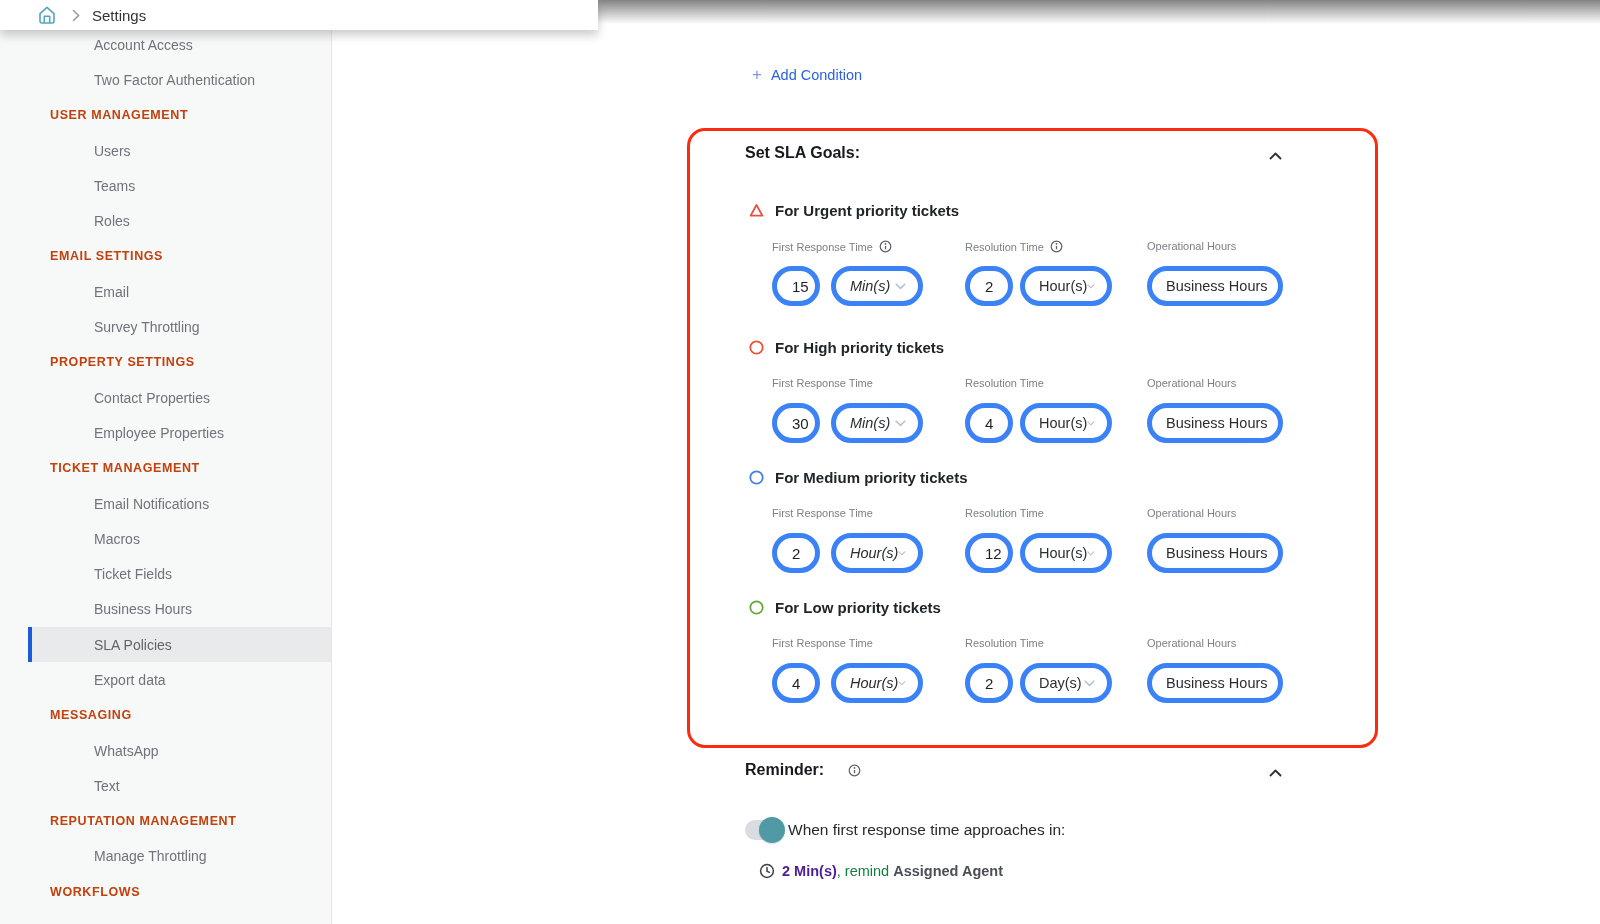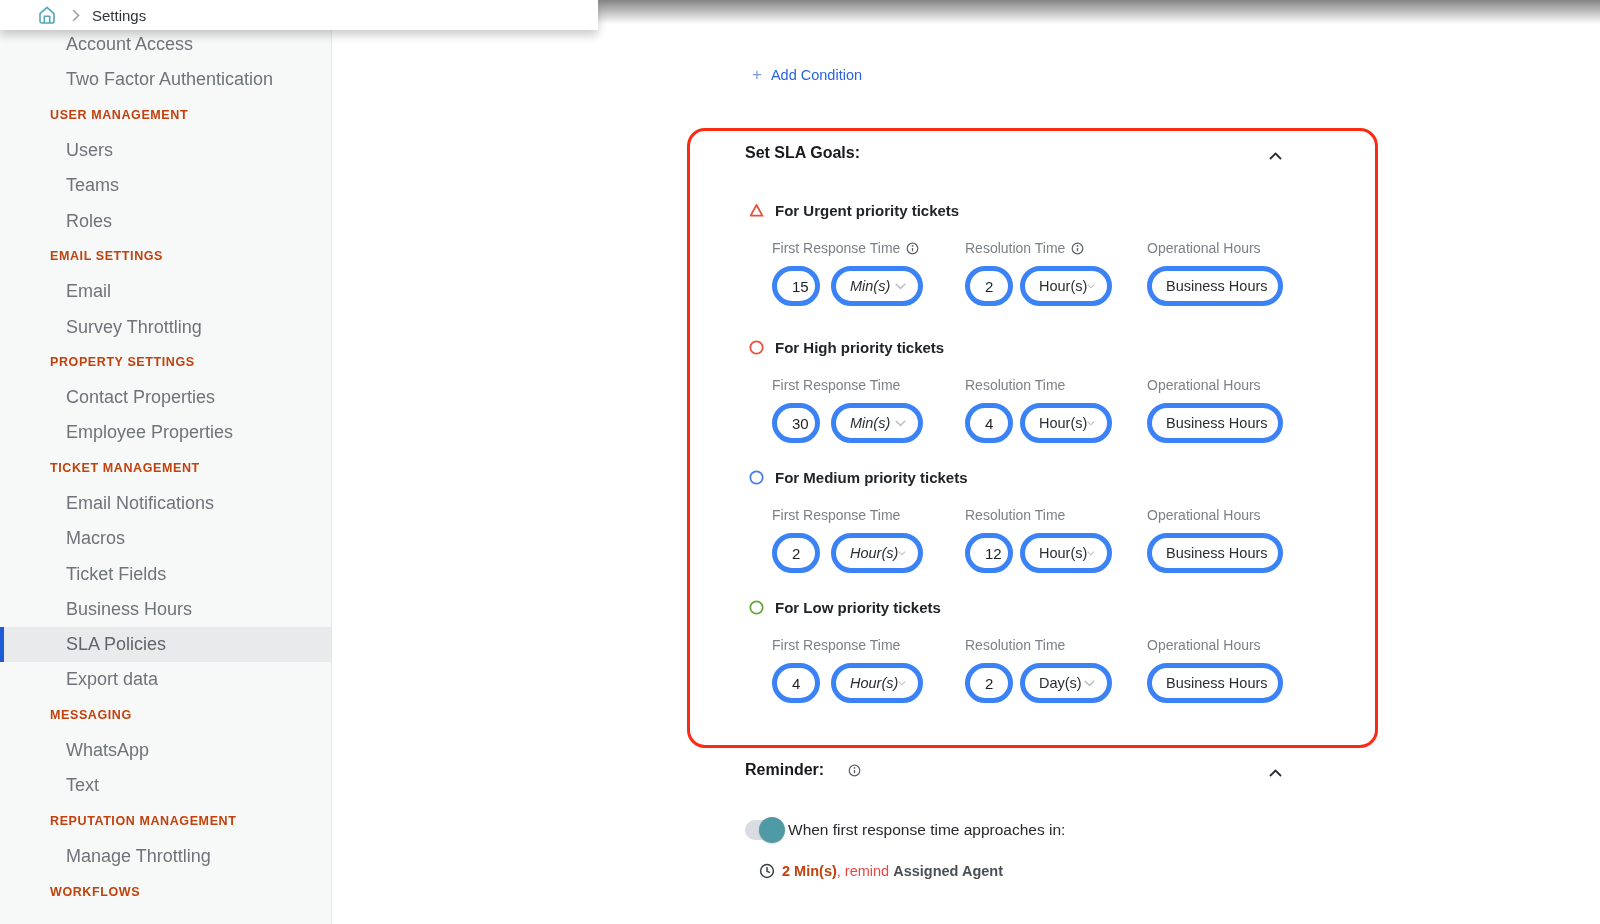--- a/index.html
+++ b/index.html
@@ -25,21 +25,21 @@
     position:absolute;left:598px;right:0;top:0;height:24px;z-index:5;pointer-events:none;
     background:linear-gradient(to bottom,rgba(105,105,105,.82),rgba(255,255,255,0));
   }
   
   .sidebar{
     position:absolute;left:0;top:0;bottom:0;width:332px;background:#f7f8f8;
     border-right:1px solid #e4e5e7;padding-top:27px;z-index:1;
   }
   .side-row{height:35.3px;display:flex;align-items:center;position:relative;white-space:nowrap;}
   .side-row.header{padding-left:50px;font-size:12.5px;font-weight:700;color:#c2410c;letter-spacing:.6px;}
-  .side-row.item{padding-left:66px;font-size:18px;color:#6e747a;cursor:pointer;}
+  .side-row.item{padding-left:66px;font-size:14px;color:#6e747a;cursor:pointer;margin-left:28px;}
   .side-row.item.selected{background:#e9eaec;color:#5f656b;}
   .side-row.item.selected::before{
     content:"";position:absolute;left:0;top:0;bottom:0;width:4px;background:var(--selected-blue);
   }
   
   .main{position:absolute;left:332px;top:0;right:0;bottom:0;background:#fff;}
   .add-condition{
     position:absolute;left:420px;top:67px;display:flex;align-items:center;gap:9px;
     font-size:14.5px;color:var(--link-blue);font-weight:500;cursor:pointer;z-index:2;
   }
@@ -53,21 +53,21 @@
   .reminder-title{left:413px;top:761px;gap:24px;}
   .collapse-btn{position:absolute;width:22px;height:18px;display:flex;align-items:center;justify-content:center;cursor:pointer;background:none;border:none;padding:0;z-index:2;}
   .collapse-sla{left:932px;top:147px;}
   .collapse-reminder{left:932px;top:764px;}
   
   .sla-group{position:absolute;left:417px;width:600px;height:120px;z-index:2;}
   .g0{top:198px;} .g1{top:335px;} .g2{top:465px;} .g3{top:595px;}
   .group-head{display:flex;align-items:center;gap:11px;height:24px;}
   .group-head .title{font-size:15px;font-weight:700;color:#202529;}
   .field-label{
-    position:absolute;top:42px;font-size:14px;color:#7b8187;
+    position:absolute;top:42px;font-size:11px;color:#7b8187;
     display:flex;align-items:center;gap:6px;white-space:nowrap;
   }
   .lbl-fr{left:23px;} .lbl-res{left:216px;} .lbl-op{left:398px;}
   .box{
     position:absolute;top:68px;height:40px;border:5px solid #3b82f6;border-radius:20px;
     background:#fff;display:flex;align-items:center;
   }
   .box.value input{
     width:100%;border:none;outline:none;background:transparent;padding:0 6px 0 15px;
     font-size:15px;color:#1d2125;font-family:inherit;
@@ -79,22 +79,22 @@
   .toggle{
     position:absolute;left:413px;top:820px;width:38px;height:20px;border-radius:10px;
     background:#d9dce0;cursor:pointer;z-index:2;
   }
   .toggle .knob{
     position:absolute;right:-2px;top:-3px;width:26px;height:26px;border-radius:50%;
     background:var(--toggle-teal);box-shadow:0 1px 2px rgba(0,0,0,.15);
   }
   .toggle-label{position:absolute;left:456px;top:821px;font-size:15.5px;color:#26292e;font-weight:500;z-index:2;}
   .clock-row{position:absolute;left:427px;top:863px;display:flex;align-items:center;gap:7px;font-size:14.5px;z-index:2;}
-  .clock-row .bold{font-weight:700;color:#c2410c;}
-  .clock-row .muted{color:#ef4444;}
+  .clock-row .bold{font-weight:700;color:#4c1d95;}
+  .clock-row .muted{color:#15803d;}
   .clock-row .agent{font-weight:700;color:#4a5056;}
   svg{display:block;}
 </style>
 </head>
 <body>
 
 <nav class="sidebar">
   <div id="sidebar-rows">
       <div class="side-row item">Account Access</div>
       <div class="side-row item">Two Factor Authentication</div>

